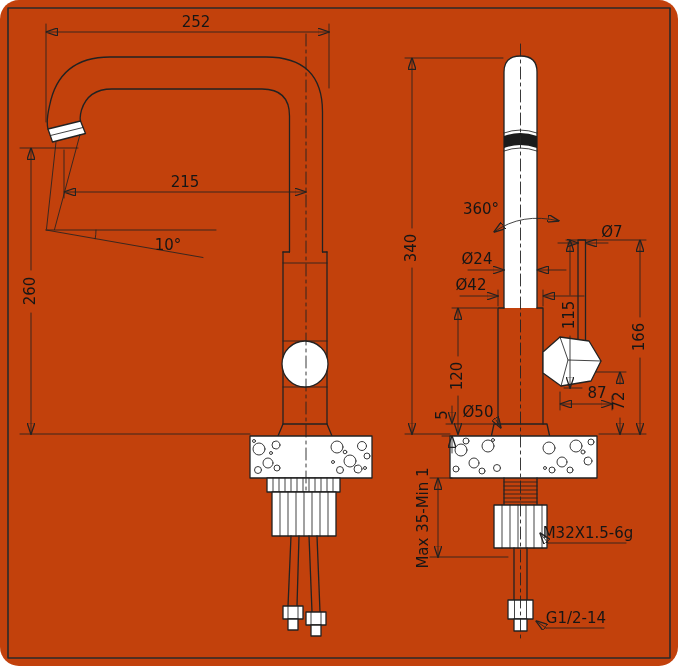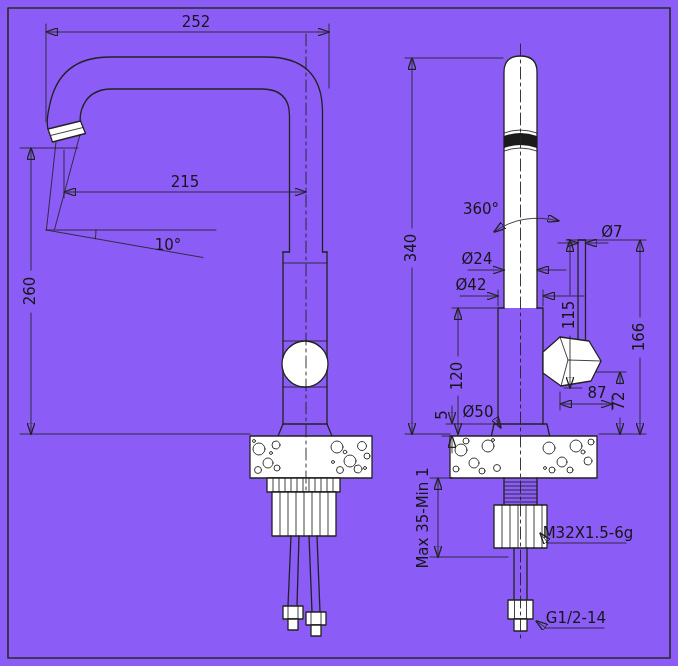--- a/index.html
+++ b/index.html
@@ -1,16 +1,16 @@
 <!DOCTYPE html>
 <html><head>
 <meta charset="utf-8">
 <style>
   html,body { margin:0; padding:0; background:#ffffff; }
-  .page { width:678px; height:666px; position:relative; background:#8b5cf6; }
+  .page { width:678px; height:666px; position:relative; background:#c2410c;border-radius:19px; }
   svg path, svg rect, svg circle, svg line {
     stroke:#222222; fill:none; stroke-width:1.3;
     stroke-linecap:round; stroke-linejoin:round;
   }
   svg .thin  { stroke-width:0.85; }
   svg .fillw { fill:#ffffff; }
   svg .dark  { fill:#1b1b1b; stroke:none; }
   svg .cl    { stroke-width:0.9; stroke-dasharray:12 4 3 4; }
   svg .pb    { stroke-width:1; stroke:#3a3a3a; }
   svg .frame { stroke:#2a2a2a; stroke-width:1.6; }

